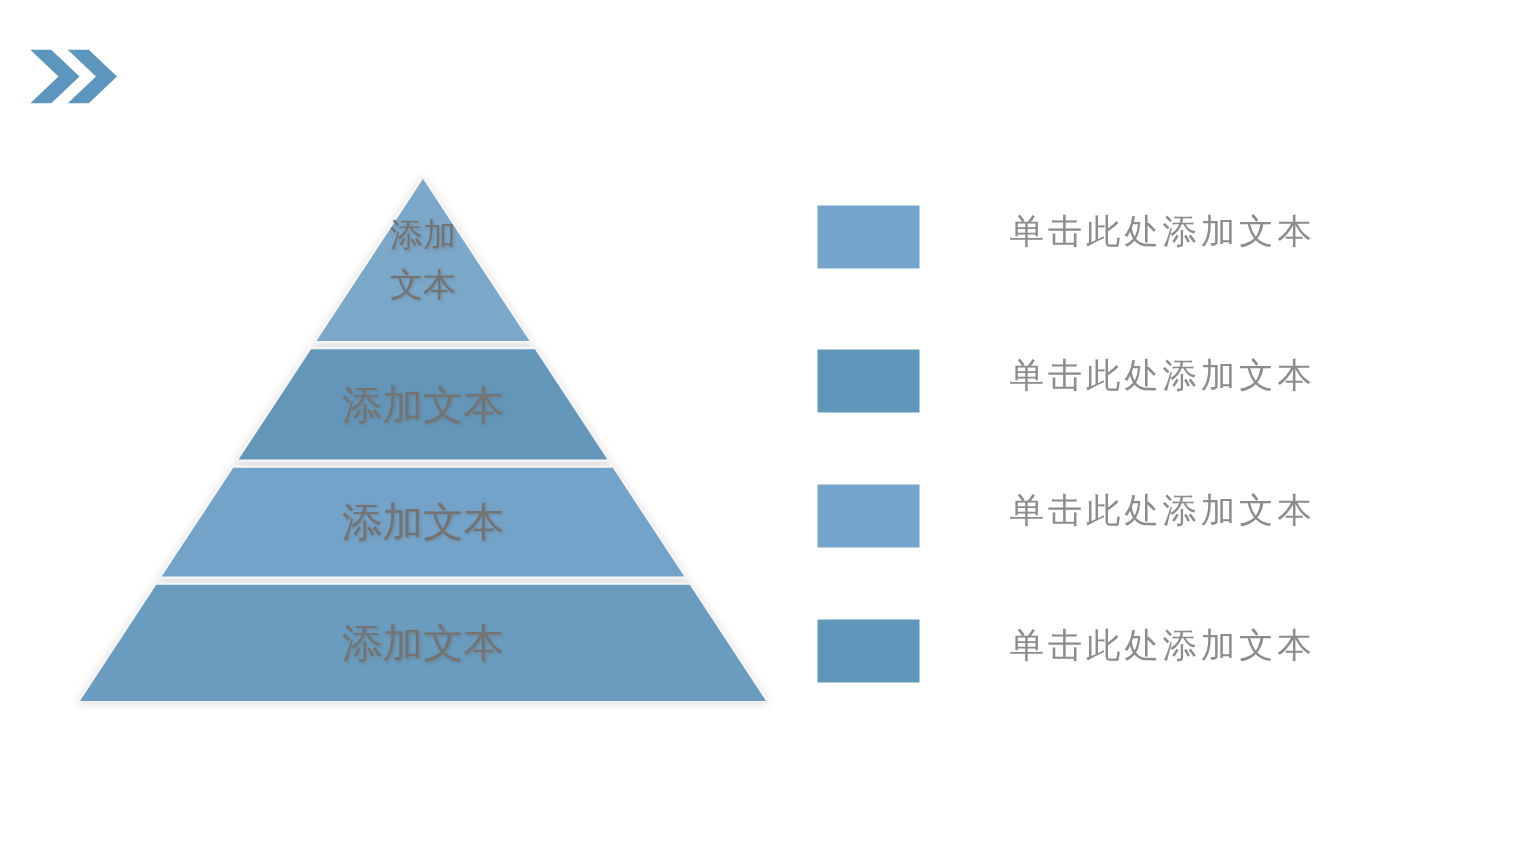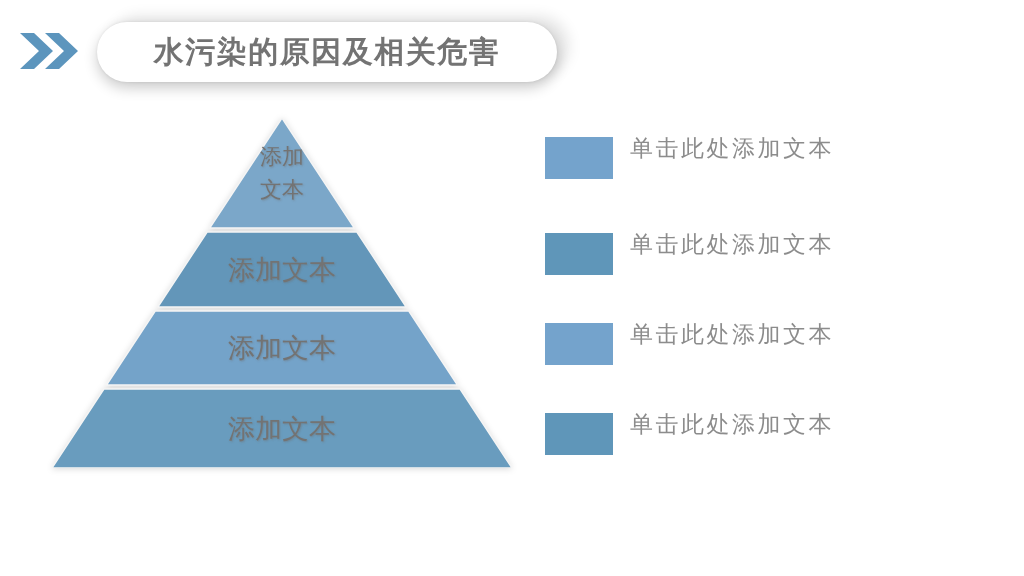--- a/index.html
+++ b/index.html
@@ -81,21 +81,23 @@
     position: absolute;
     left: 545px;
     top: 137px;
     width: 420px;
     height: 330px;
   }
   .legend-row {
     position: absolute;
     left: 0;
     display: flex;
+    align-items: center;
     height: 42px;
+    gap: 43px;
   }
   .legend-row-1 { top: 0; }
   .legend-row-2 { top: 96px; }
   .legend-row-3 { top: 186px; }
   .legend-row-4 { top: 276px; }
   .legend-swatch {
     width: 68px;
     height: 42px;
     flex: 0 0 auto;
   }
@@ -111,23 +113,20 @@
 </head>
 <body>
 
 <div class="slide">
 
   <svg class="chevrons" viewBox="0 0 58 36" aria-hidden="true">
     <polygon points="0,0 14,0 33,18 14,36 0,36 19,18" fill="#5C95BD"></polygon>
     <polygon points="25,0 39,0 58,18 39,36 25,36 44,18" fill="#5C95BD"></polygon>
   </svg>
 
-  <div class="title-pill">
-    <span class="title-text">水污染的原因及相关危害</span>
-  </div>
 
   <div class="pyramid">
     <svg width="460" height="350" viewBox="0 0 460 350">
       <polygon points="230,0 302.3,110 157.7,110" stroke="#f5f5f5" stroke-width="1.5" stroke-linejoin="round" fill="#7BA7C9"></polygon>
       <polygon points="155.1,114 304.9,114 354.2,189 105.8,189" stroke="#f5f5f5" stroke-width="1.5" stroke-linejoin="round" fill="#6396B9"></polygon>
       <polygon points="103.2,193 356.8,193 405.5,267 54.5,267" stroke="#f5f5f5" stroke-width="1.5" stroke-linejoin="round" fill="#74A3C9"></polygon>
       <polygon points="51.9,271 408.1,271 460,350 0,350" stroke="#f5f5f5" stroke-width="1.5" stroke-linejoin="round" fill="#699CBE"></polygon>
     </svg>
 
     <div class="pyr-label pyr-label-1">

